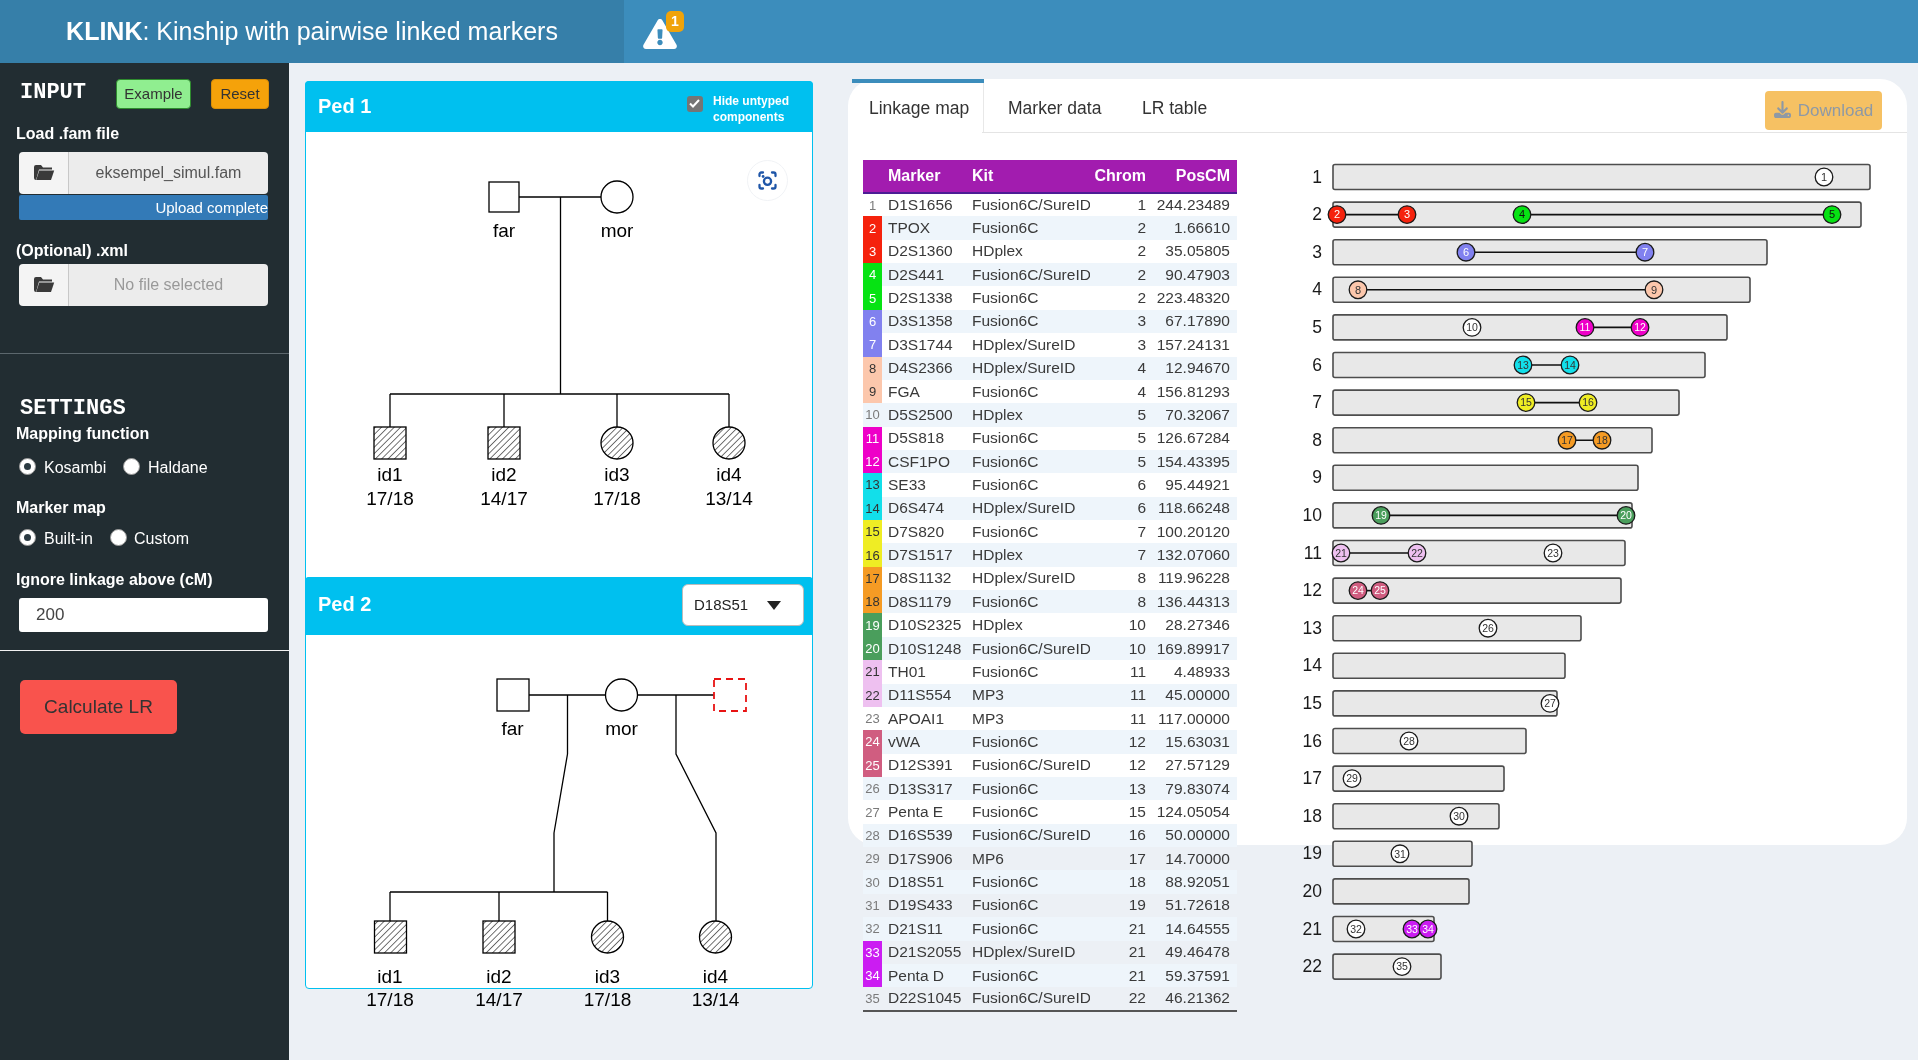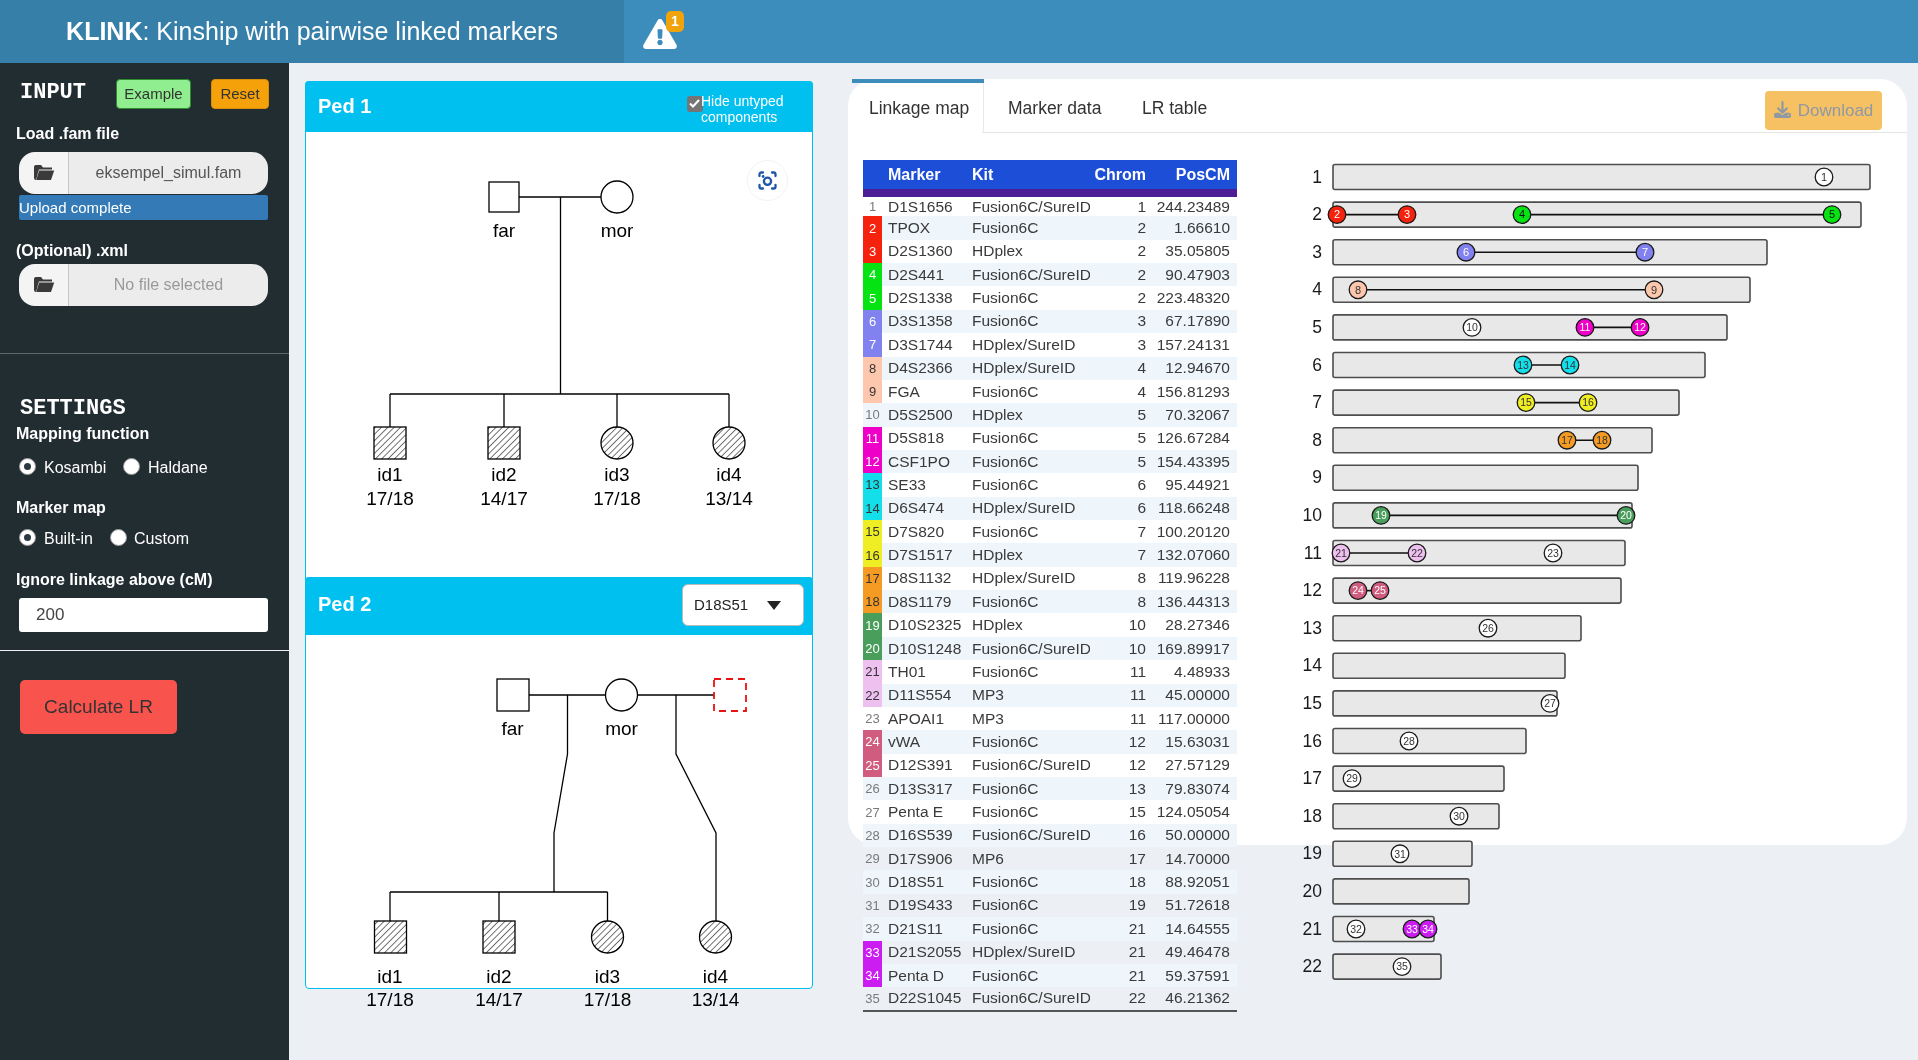--- a/index.html
+++ b/index.html
@@ -12,58 +12,58 @@
 .badge1 { position:absolute; left:666px; top:11px; width:18px; height:21px; background:#f0a30a; color:#fff;
   font-size:14px; font-weight:700; text-align:center; line-height:21px; border-radius:5px; }
 
 .sidebar { position:absolute; left:0; top:63px; width:289px; height:997px; background:#222d32; color:#fff; }
 .sb-h1 { position:absolute; left:20px; font-size:22px; font-weight:700;font-family:Liberation Mono, monospace; }
 .sb-lbl { position:absolute; left:16px; font-size:16px; font-weight:700; }
 .btn-ex { position:absolute; left:116px; top:16px; width:75px; height:30px; background:#90ee90; border:1px solid #2e8b2e;
   border-radius:4px; font-size:15px; color:#333; text-align:center; line-height:28px; }
 .btn-rs { position:absolute; left:211px; top:16px; width:58px; height:30px; background:#f5a20a; border:1px solid #d88e09;
   border-radius:4px; font-size:15px; color:#333; text-align:center; line-height:28px; }
-.fgroup { position:absolute; left:19px; width:249px; height:42px; border-radius:16px; overflow:hidden; }
+.fgroup { position:absolute; left:19px; width:249px; height:42px; border-radius:4px; overflow:hidden; }
 .fbtn { position:absolute; left:0; top:0; width:50px; height:42px; background:#f4f4f4; border-right:1px solid #c8c8c8; }
 .fbtn svg { position:absolute; left:14px; top:12px; }
 .ffield { position:absolute; left:50px; top:0; width:199px; height:42px; background:#ececec; font-size:16px;
   color:#555; text-align:center; line-height:42px; }
 .progress { position:absolute; left:19px; width:249px; height:25px; background:#337ab7; color:#fff; font-size:15px;
-  text-align:left; line-height:25px; border-radius:2px; }
+  text-align:right; line-height:25px; border-radius:2px; }
 .hr1 { position:absolute; left:0; width:289px; border-top:1px solid #5c676d; }
 .hr2 { position:absolute; left:0; width:289px; border-top:1px solid #f2f2f2; }
 .radio { position:absolute; width:17px; height:17px; border-radius:50%; background:#fff; border:1px solid #9a9a9a; }
 .radio.on::after { content:""; position:absolute; left:4px; top:4px; width:7px; height:7px; border-radius:50%; background:#2b3a42; }
 .rlbl { position:absolute; font-size:16px; color:#fff; }
 .num-input { position:absolute; left:19px; width:249px; height:34px; background:#fff; border-radius:3px;
   font-size:17px; color:#444; line-height:34px; padding-left:17px; }
 .btn-calc { position:absolute; left:20px; top:680px; width:157px; height:54px; background:#f9534d; border-radius:5px;
   font-size:19px; color:#333; text-align:center; line-height:54px; }
 
 .box { position:absolute; left:305px; width:508px; background:#fff; border:1px solid #00c0ef; border-radius:4px; }
 .box-head { position:absolute; left:-1px; top:-1px; width:508px; background:#00c0ef; color:#fff;
   border-radius:4px 4px 0 0; }
 .box-title { position:absolute; left:13px; font-size:20px; font-weight:700; }
 .cbx { position:absolute; left:382px; top:15px; width:16px; height:16px; background:#757575; border-radius:3px; }
-.cbx-lbl { position:absolute; left:396px; top:13px; font-size:14px; font-weight:400; line-height:15.5px; }
+.cbx-lbl { position:absolute; left:408px; top:13px; font-size:12px; font-weight:700; line-height:15.5px; }
 .dd { position:absolute; left:377px; top:7px; width:122px; height:42px; background:#fff; border:1px solid #bbb;
   border-radius:6px; color:#222; font-size:15px; line-height:40px; padding-left:11px; }
 
 .card { position:absolute; left:848px; top:79px; width:1059px; height:766px; background:#fff;border-radius:27px; }
 .tabline { position:absolute; left:134px; top:53px; width:925px; border-top:1px solid #e4e4e4; }
 .tabact { position:absolute; left:4px; top:0; width:132px; height:4px; background:#3c8dbc; }
 .tabsep { position:absolute; left:135px; top:4px; height:49px; border-left:1px solid #e8e8e8; }
 .tab { position:absolute; top:19px; font-size:17.5px; color:#333; }
 .btn-dl { position:absolute; left:917px; top:12px; width:117px; height:39px; background:#f6c163; border-radius:4px;
   font-size:17px; color:#8e99a5; text-align:center; line-height:39px; }
 
 table.mt { position:absolute; left:15px; top:81px; border-collapse:collapse; table-layout:fixed; width:374px;
   font-size:15.5px; color:#3a3a3a; }
 table.mt td, table.mt th { overflow:hidden; white-space:nowrap; padding:0; height:23.37px; }
-table.mt thead th { background:#1d4ed8; color:#fff; font-weight:700; font-size:16px; height:33px; border-bottom:8px solid #4c1d95; }
+table.mt thead th { background:#a21caf; color:#fff; font-weight:700; font-size:16px; height:33px; border-bottom:2px solid #4c1d95; }
 table.mt col.c0 { width:19px; }
 table.mt col.c1 { width:84px; }
 table.mt col.c2 { width:124px; }
 table.mt col.c3 { width:60px; }
 table.mt col.c4 { width:87px; }
 table.mt .num { font-size:13px; color:#7a7a7a; text-align:center; }
 table.mt .mk, table.mt .kit { padding-left:6px; text-align:left; }
 table.mt .ch { text-align:right; padding-right:4px; }
 table.mt .ps { text-align:right; padding-right:7px; }
 table.mt th.mk, table.mt th.kit { text-align:left; padding-left:6px; }

